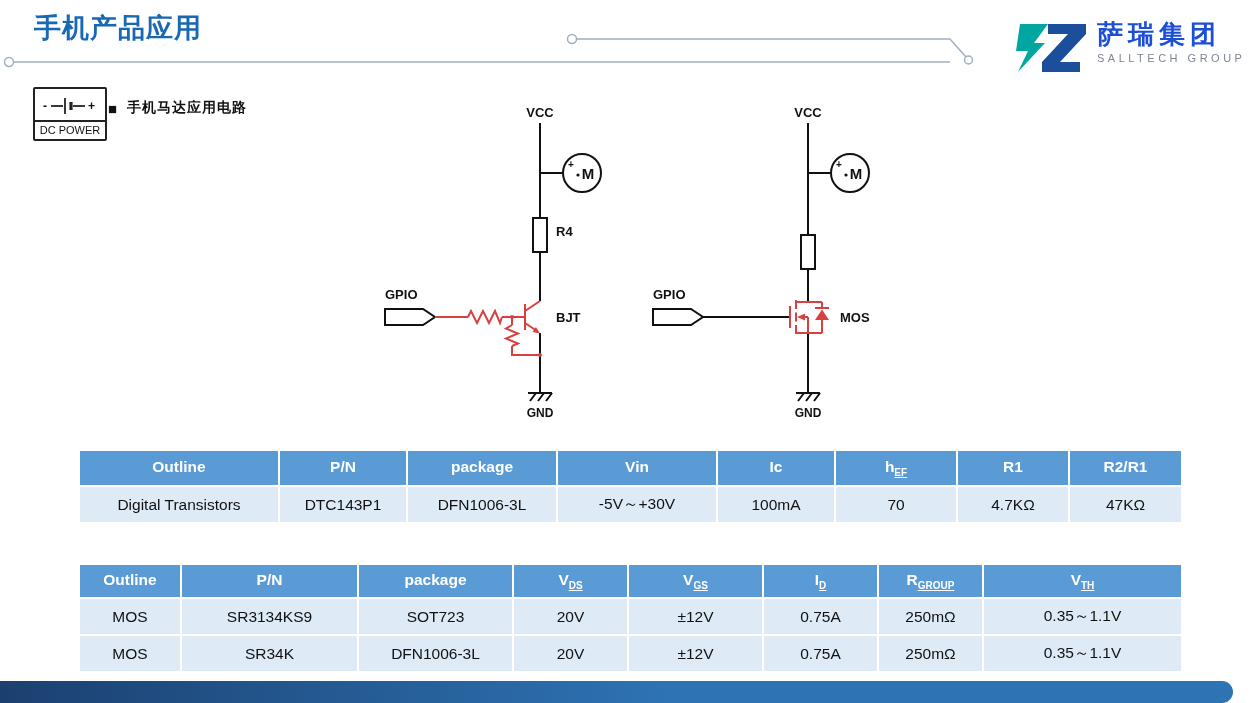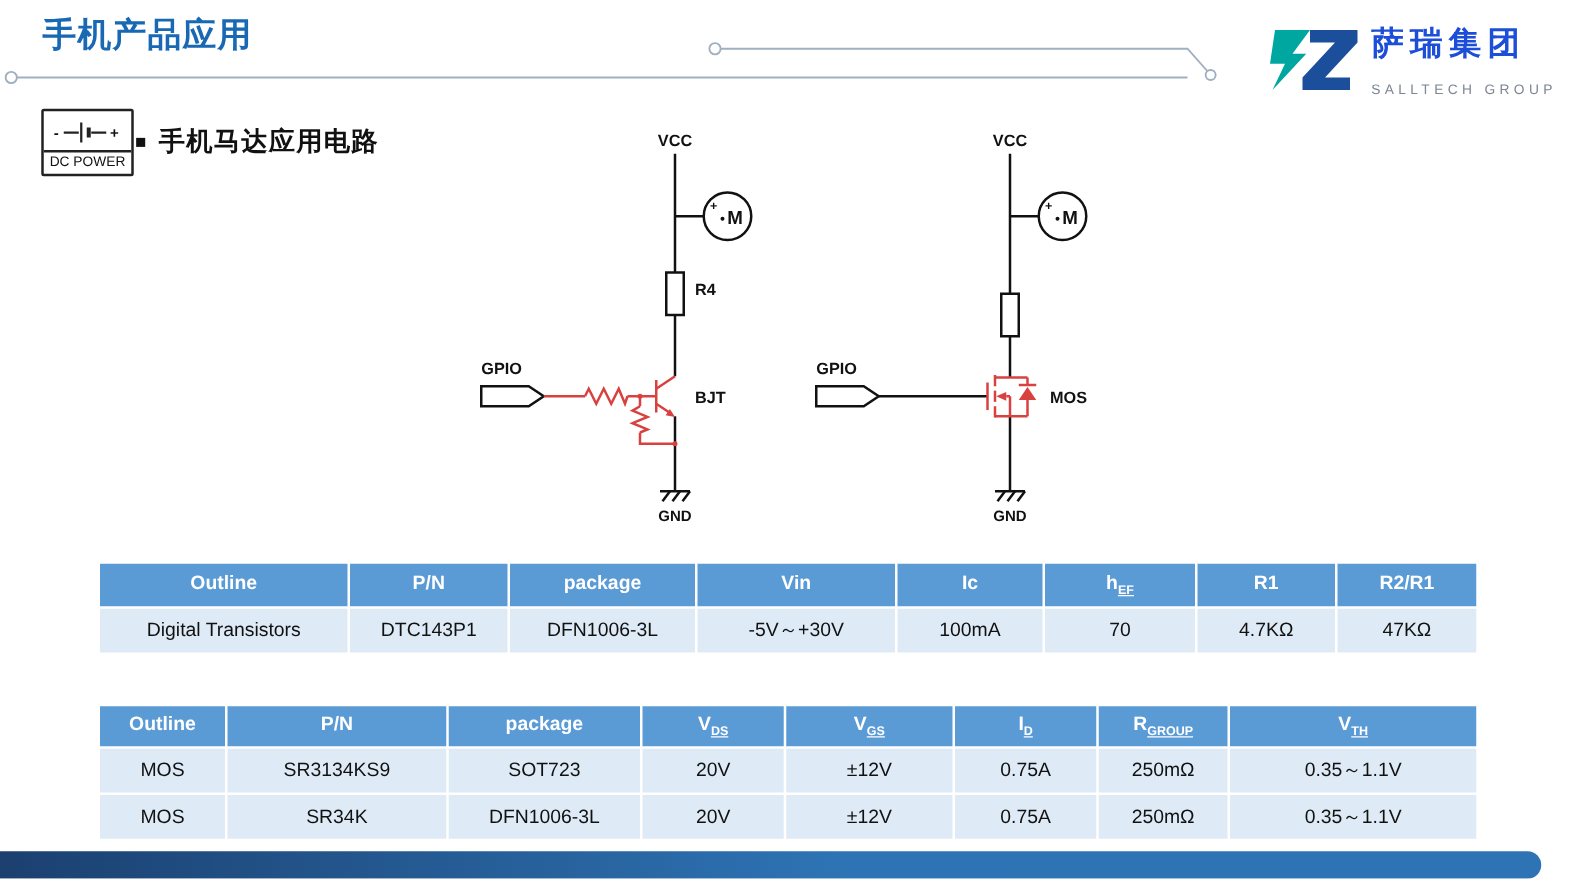--- a/index.html
+++ b/index.html
@@ -9,29 +9,29 @@
   }
   
   .page-title {
     position:absolute; left:34px; top:10px; margin:0;
     font-size:27px; font-weight:bold; color:#1868B4; letter-spacing:1px;
   }
   .header-lines { position:absolute; left:0; top:0; pointer-events:none; }
   .logo { position:absolute; left:1012px; top:20px; display:flex; align-items:flex-start; gap:9px; }
   .logo-text { display:flex; flex-direction:column; }
   .logo-cn { font-size:26px; font-weight:bold; color:#1d4ed8; letter-spacing:5px; line-height:1.15; }
-  .logo-en { font-size:11px; color:#7D8694; letter-spacing:3.5px; margin-top:16px; }
+  .logo-en { font-size:11px; color:#7D8694; letter-spacing:3.5px; margin-top:2px; }
   
   .dc-power { position:absolute; left:33px; top:87px; width:70px; border:2px solid #222; background:#fff; border-radius:2px; }
   .dc-power svg { display:block; margin:3px auto 0; }
   .dc-label { border-top:2px solid #222; font-size:11px; font-weight:normal; text-align:center; padding:2px 0 3px; color:#111; }
   
   .section-heading { position:absolute; left:108px; top:99px; display:flex; align-items:center; gap:10px; color:#111; font-weight:bold; }
   .section-bullet { font-size:15px; }
-  .section-title { font-size:21px; letter-spacing:1px; }
+  .section-title { font-size:14px; letter-spacing:1px; }
   
   .circuits { position:absolute; left:350px; top:95px; }
   .circuits text { font-family:"Liberation Sans","DejaVu Sans",sans-serif; }
   .wire  { stroke:#111; stroke-width:2; fill:none; }
   .rwire { stroke:#D94040; stroke-width:2; fill:none; }
   .comp  { stroke:#111; stroke-width:2; fill:#fff; }
   .clbl  { font-weight:bold; font-size:13px; fill:#111; }
   
   .spec-table { position:absolute; border-collapse:collapse; table-layout:fixed; }
   .spec-table th {

